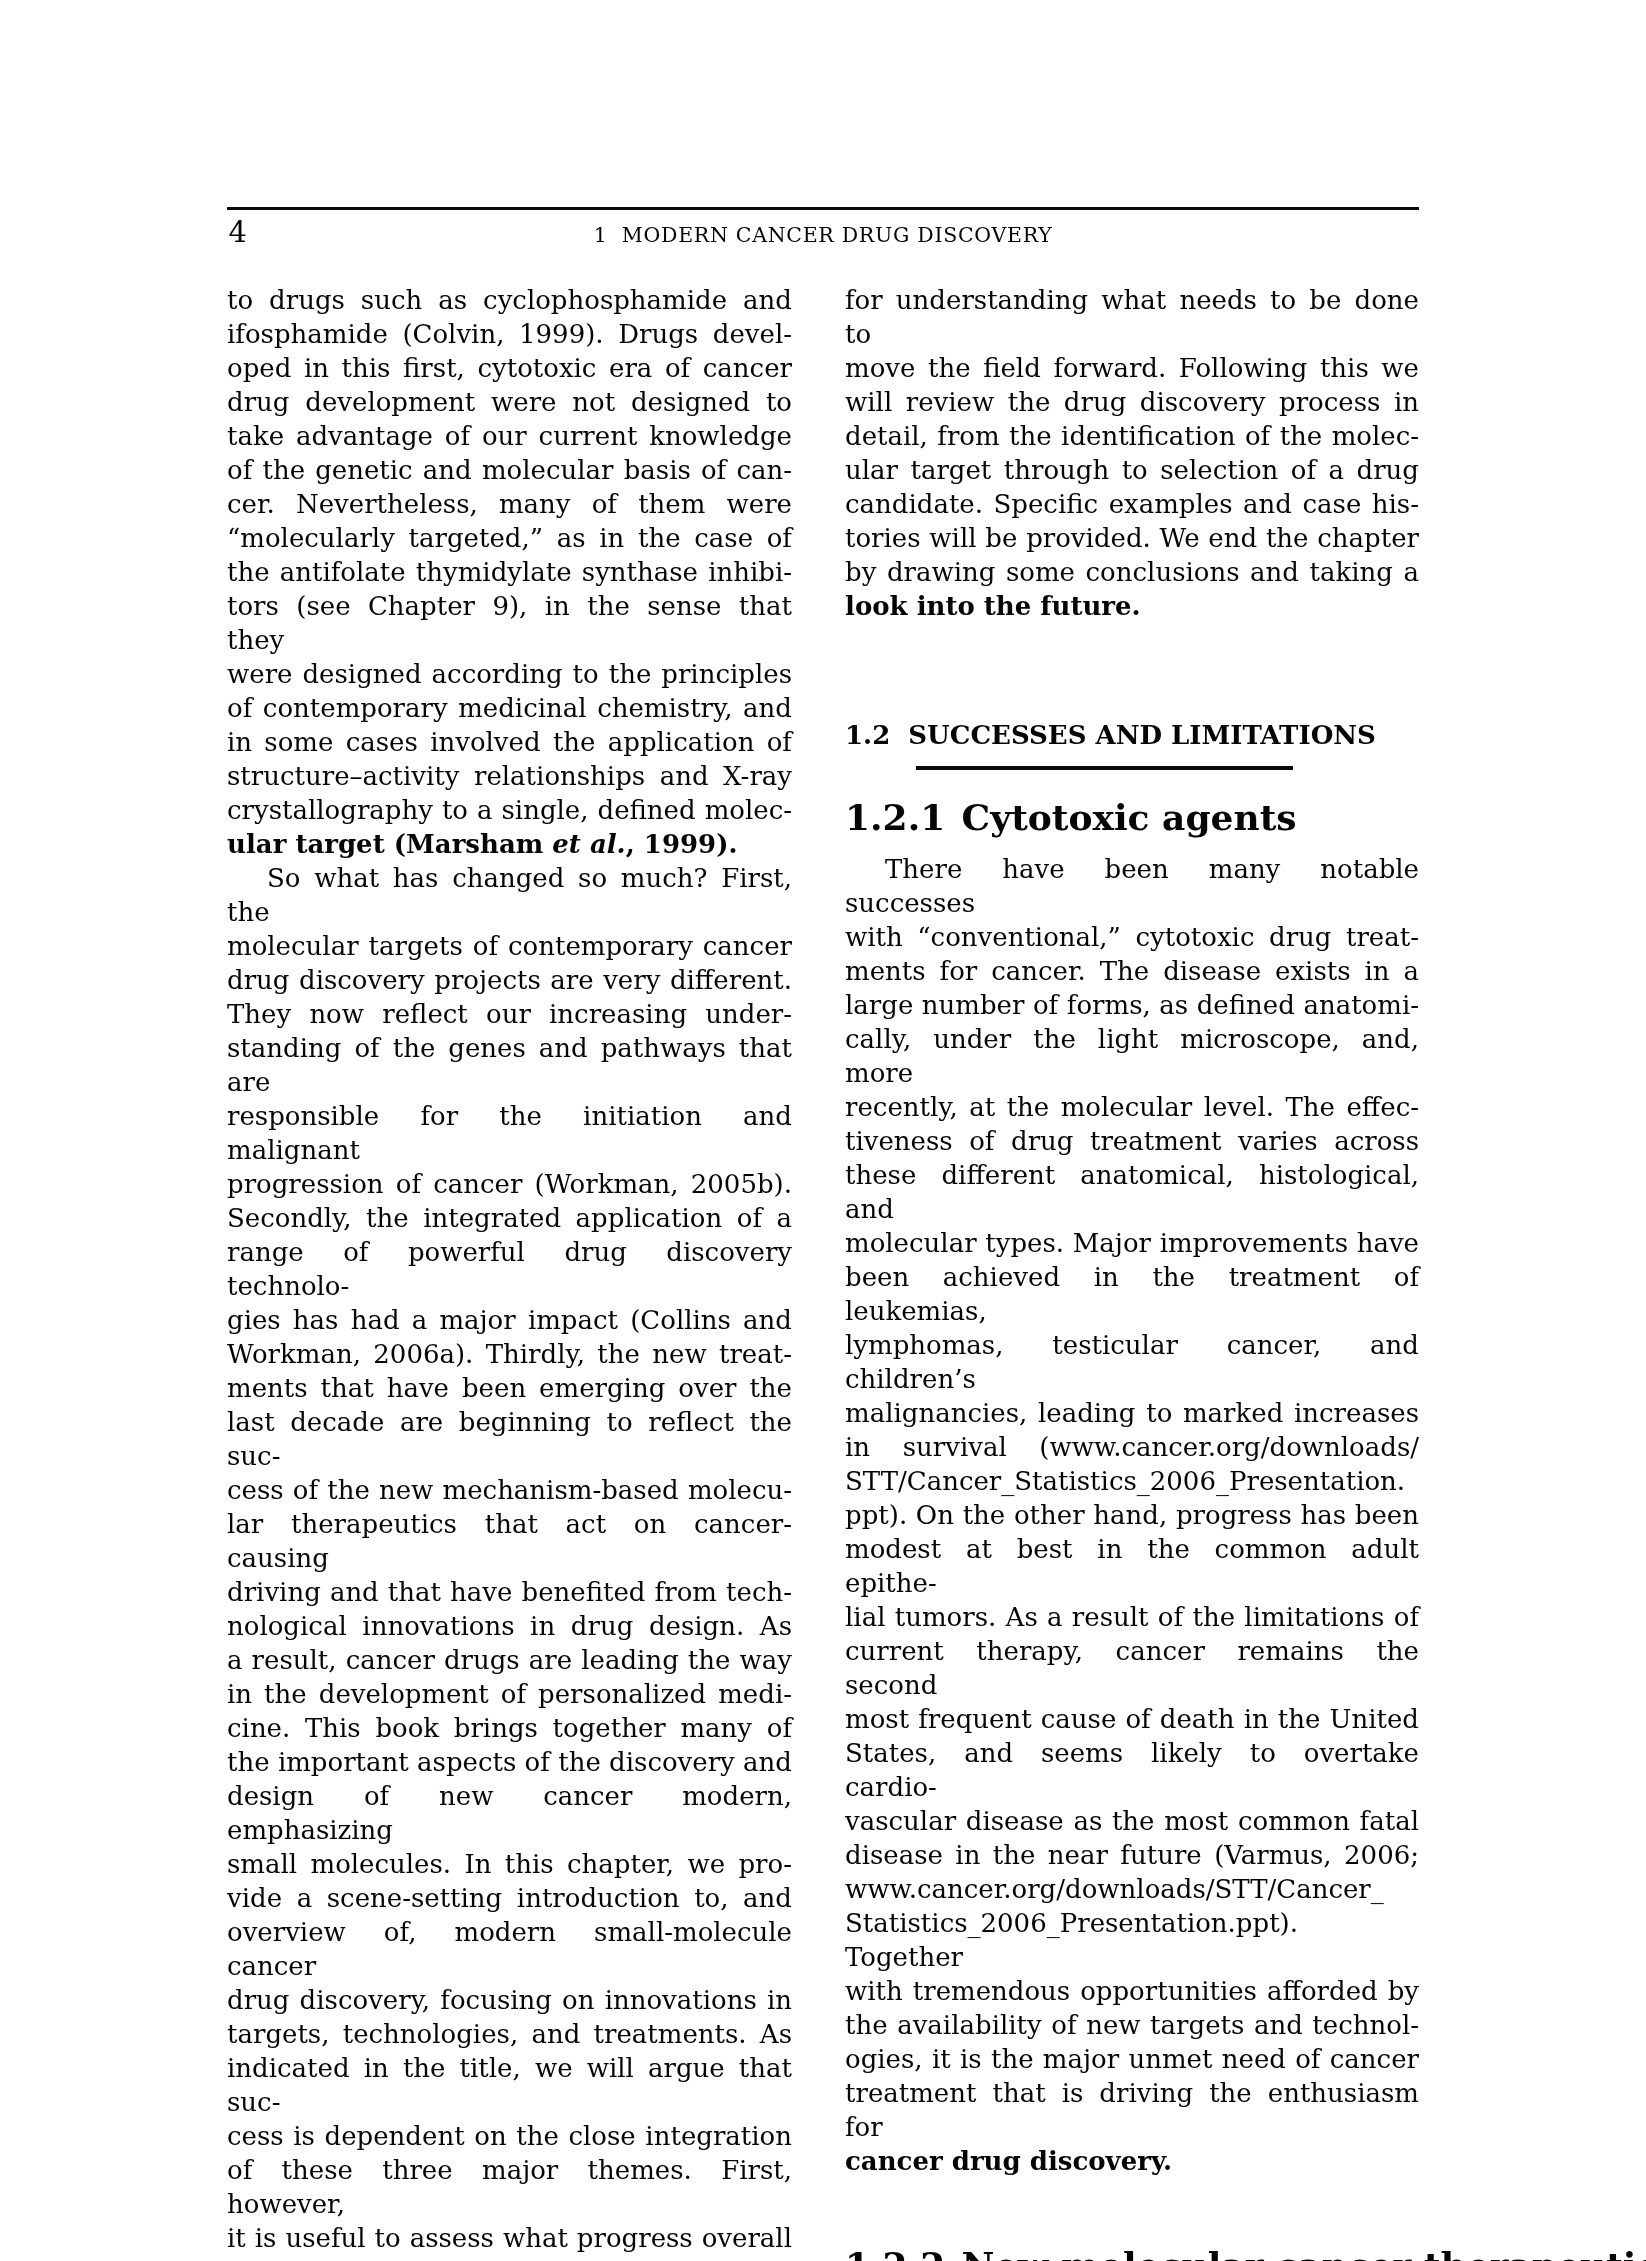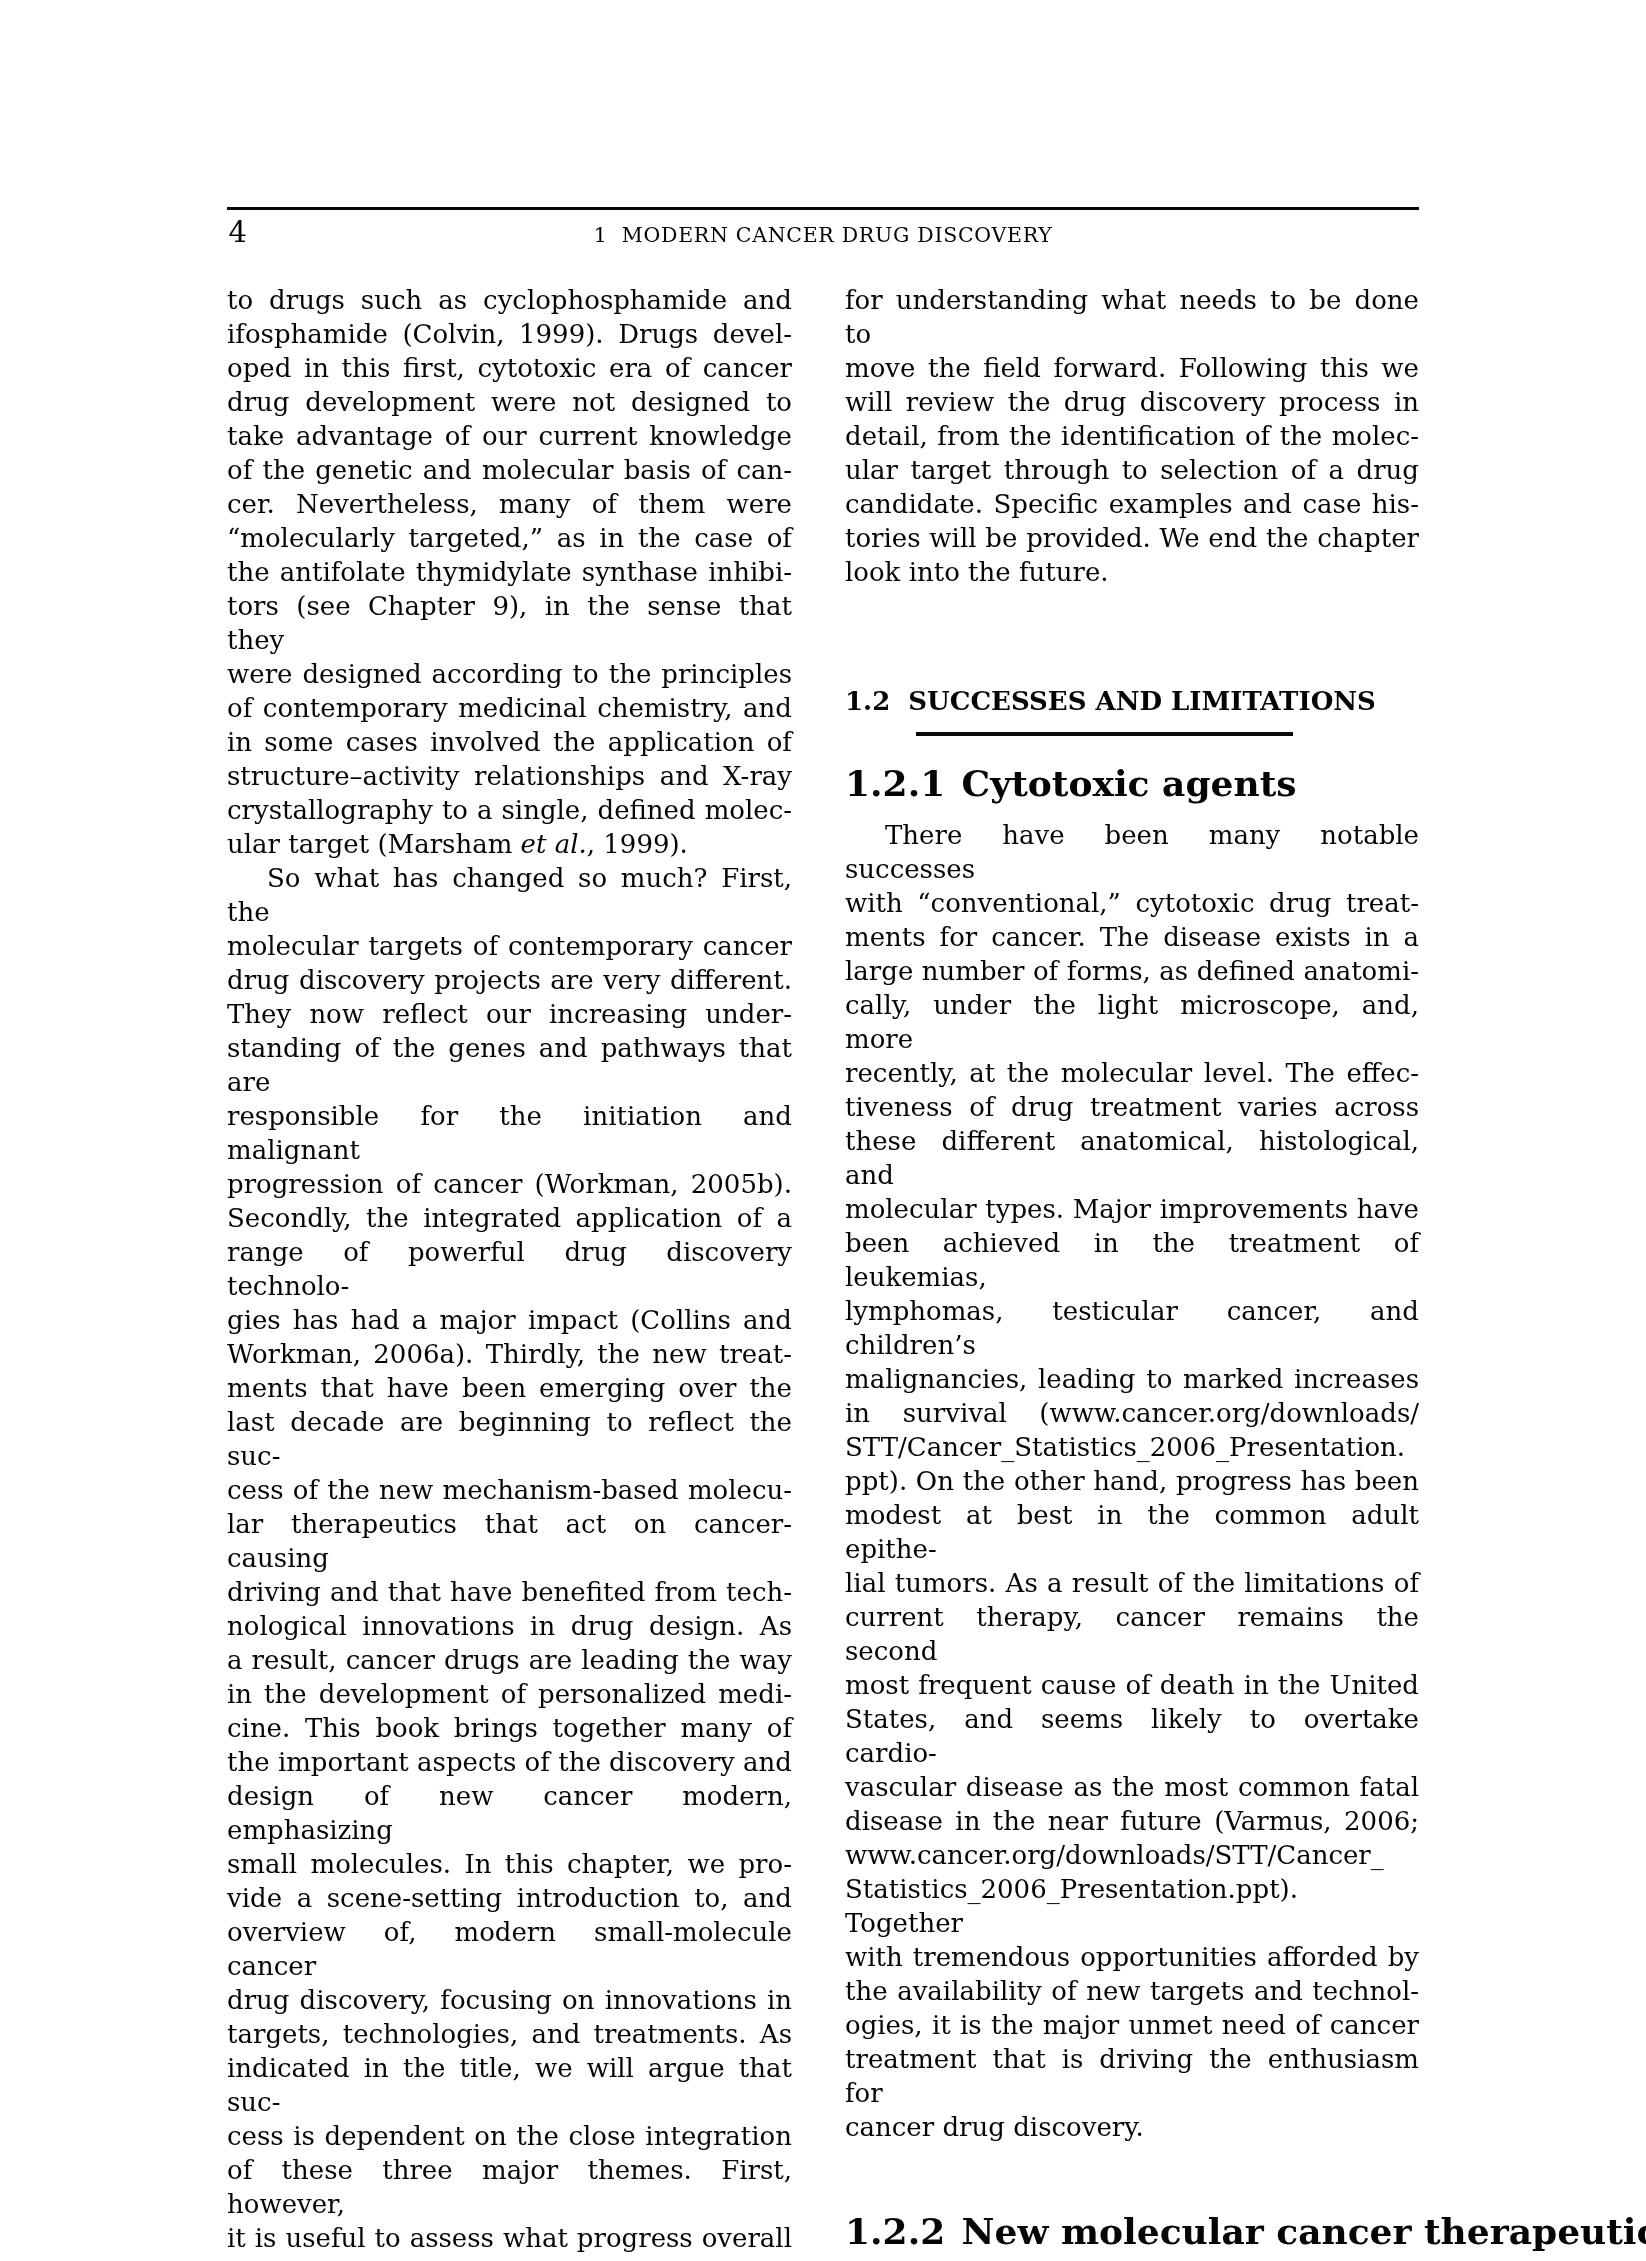--- a/index.html
+++ b/index.html
@@ -30,21 +30,21 @@
     font-size: 20.5px; line-height: 26px;
     letter-spacing: 0.7px;
     white-space: pre;
   }
   .columns { display: flex; margin-top: 34px; }
   .col { font-size: 26px; line-height: 34px; }
   .col-left  { width: 565px; margin-right: 53px; }
   .col-right { width: 574px; }
   .para { margin: 0; }
   .line { display: block; text-align: justify; text-align-last: justify; }
-  .line.end { text-align-last: left; }
+  .line.end { text-align-last: left; font-weight: bold; }
   .para.indent .line:first-child { text-indent: 40px; }
   .h2 {
     margin: 94px 0 0;
     font-size: 26px; line-height: 36px; font-weight: bold;
     white-space: pre;
   }
   .h2 .sec-num { margin-right: 18px; }
   .h2-rule { height: 4.1px; background: #0a0a0a; width: 377px; margin: 12.3px 0 0 71px; }
   .h3 {
     margin: 30px 0 0;
@@ -129,20 +129,21 @@
 
       <div class="col col-right">
         <p class="para">
             <span class="line">for understanding what needs to be done to</span>
             <span class="line">move the field forward. Following this we</span>
             <span class="line">will review the drug discovery process in</span>
             <span class="line">detail, from the identification of the molec-</span>
             <span class="line">ular target through to selection of a drug</span>
             <span class="line">candidate. Specific examples and case his-</span>
             <span class="line">tories will be provided. We end the chapter</span>
+            <span class="line">by drawing some conclusions and taking a</span>
             <span class="line end">look into the future.</span>
           </p>
 
         <h2 class="h2"><span class="sec-num">1.2</span><span class="sec-title">SUCCESSES AND LIMITATIONS</span></h2>
         <div class="h2-rule"></div>
 
         <h3 class="h3"><span class="sec-num">1.2.1</span><span class="sec-title">Cytotoxic agents</span></h3>
 
         <p class="para indent para-after-head">
             <span class="line">There have been many notable successes</span>

